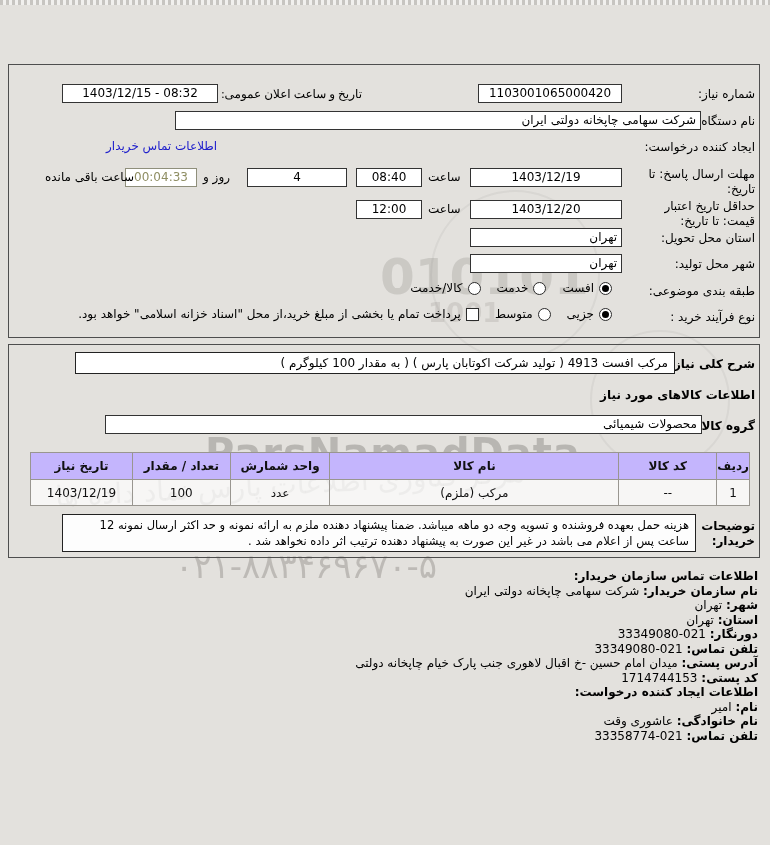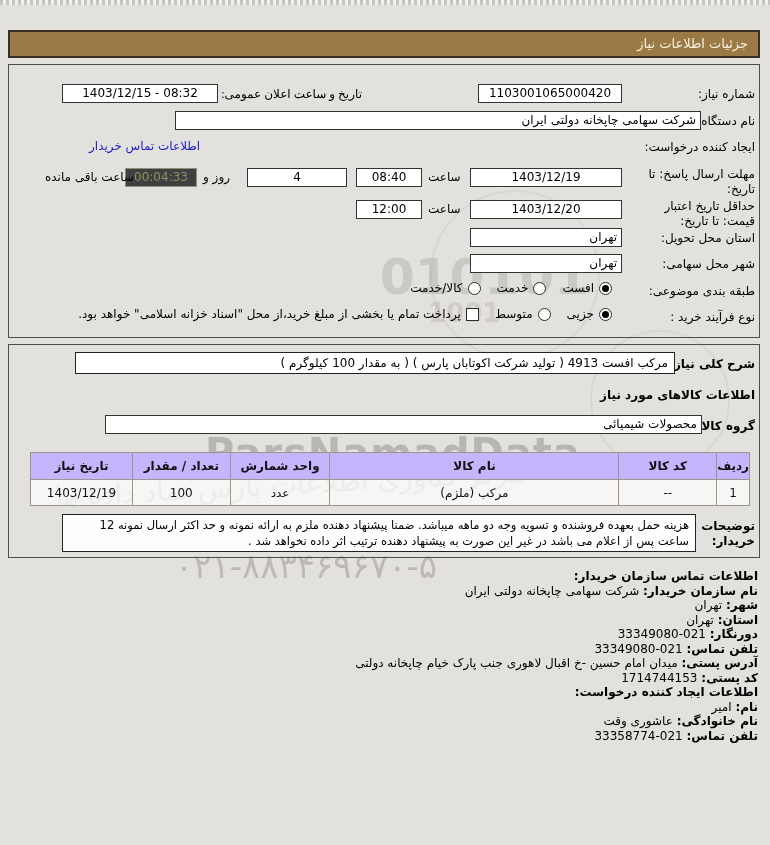--- a/index.html
+++ b/index.html
@@ -19,21 +19,21 @@
 
   .lbl { position:absolute; direction:rtl; text-align:right; font-size:12px; color:#000;
     white-space:nowrap; z-index:3; }
   .lbl.wrap { white-space:normal; line-height:15px; }
   .blbl { font-weight:bold; }
 
   .ibox { position:absolute; background:#fff; border:1px solid #333; height:19px;
     font-size:12px; line-height:17px; z-index:3; overflow:hidden; }
   .ibox.center { text-align:center; direction:ltr; }
   .ibox.rtlval { direction:rtl; text-align:right; padding:0 4px; }
-  .ibox.beige { background:#404040; border:1px solid #8f8f7b; color:#8f8e63; text-align:center; direction:ltr; }
+  .ibox.beige { background:#ffffff; border:1px solid #8f8f7b; color:#8f8e63; text-align:center; direction:ltr; }
 
   .link { position:absolute; color:#2020cc; font-size:12px; direction:rtl; z-index:3; cursor:pointer; }
 
   .optrow { position:absolute; direction:rtl; display:flex; align-items:center; z-index:3; }
   .opt { display:inline-flex; align-items:center; gap:5px; margin-left:16px; font-size:12px; direction:rtl; }
   .radio { width:13px; height:13px; border:1px solid #2b2b2b; border-radius:50%; background:#fff; flex:0 0 auto; }
   .radio.sel { position:relative; }
   .radio.sel::after { content:""; position:absolute; left:2px; top:2px; width:7px; height:7px;
     background:#000; border-radius:50%; }
   .radio.sel { position:relative; }
@@ -76,54 +76,53 @@
   <div class="dotstrip"></div>
 
   <div class="wm wm-digits1">010101</div>
   <div class="wm wm-digits2">1001</div>
   <div class="wm wm-circle" style="left:430px;top:190px;width:170px;height:170px;"></div>
   <div class="wm wm-circle" style="left:590px;top:330px;width:140px;height:140px;"></div>
   <div class="wm wm-brand">ParsNamadData</div>
   <div class="wm wm-script">مرکز فناوری اطلاعات پارس نماد داده ها</div>
   <div class="wm wm-phone" dir="ltr">۰۲۱-۸۸۳۴۶۹۶۷۰-۵</div>
 
-  <div class="titlebar">جزئیات اطلاعات نیاز</div>
 
   <div class="panel panel1"></div>
 
   <div class="lbl" style="right:15px;top:87px;">شماره نیاز:</div>
   <div class="ibox center" style="left:478px;top:84px;width:144px;">1103001065000420</div>
 
   <div class="lbl" style="right:408px;top:87px;font-family:Liberation Serif, serif;">تاریخ و ساعت اعلان عمومی:</div>
   <div class="ibox center" style="left:62px;top:84px;width:156px;">1403/12/15 - 08:32</div>
 
   <div class="lbl" style="right:15px;top:114px;">نام دستگاه خریدار:</div>
   <div class="ibox rtlval" style="left:175px;top:111px;width:526px;">شرکت سهامی چاپخانه دولتی ایران</div>
 
   <div class="lbl" style="right:15px;top:140px;">ایجاد کننده درخواست:</div>
-  <div class="link" style="left:89px;top:139px;">اطلاعات تماس خریدار</div>
+  <div class="link" style="left:106px;top:139px;">اطلاعات تماس خریدار</div>
 
   <div class="lbl wrap" style="right:15px;top:167px;width:112px;">مهلت ارسال پاسخ: تا تاریخ:</div>
   <div class="ibox center" style="left:470px;top:168px;width:152px;">1403/12/19</div>
   <div class="lbl" style="left:428px;top:170px;">ساعت</div>
   <div class="ibox center" style="left:356px;top:168px;width:66px;">08:40</div>
   <div class="ibox center" style="left:247px;top:168px;width:100px;">4</div>
   <div class="lbl" style="left:203px;top:170px;">روز و</div>
   <div class="ibox beige" style="left:125px;top:168px;width:72px;">00:04:33</div>
   <div class="lbl" style="left:45px;top:170px;">ساعت باقی مانده</div>
 
   <div class="lbl wrap" style="right:15px;top:199px;width:112px;">حداقل تاریخ اعتبار قیمت: تا تاریخ:</div>
   <div class="ibox center" style="left:470px;top:200px;width:152px;">1403/12/20</div>
   <div class="lbl" style="left:428px;top:202px;">ساعت</div>
   <div class="ibox center" style="left:356px;top:200px;width:66px;">12:00</div>
 
   <div class="lbl" style="right:15px;top:231px;">استان محل تحویل:</div>
   <div class="ibox rtlval" style="left:470px;top:228px;width:152px;">تهران</div>
 
-  <div class="lbl" style="right:15px;top:257px;">شهر محل سهامی:</div>
+  <div class="lbl" style="right:15px;top:257px;">شهر محل تولید:</div>
   <div class="ibox rtlval" style="left:470px;top:254px;width:152px;">تهران</div>
 
   <div class="lbl" style="right:15px;top:284px;">طبقه بندی موضوعی:</div>
   <div class="optrow" style="right:158px;top:281px;">
     <span class="opt">
       <span class="radio sel"></span>
       <span>افست</span>
     </span>
     <span class="opt">
       <span class="radio"></span>

